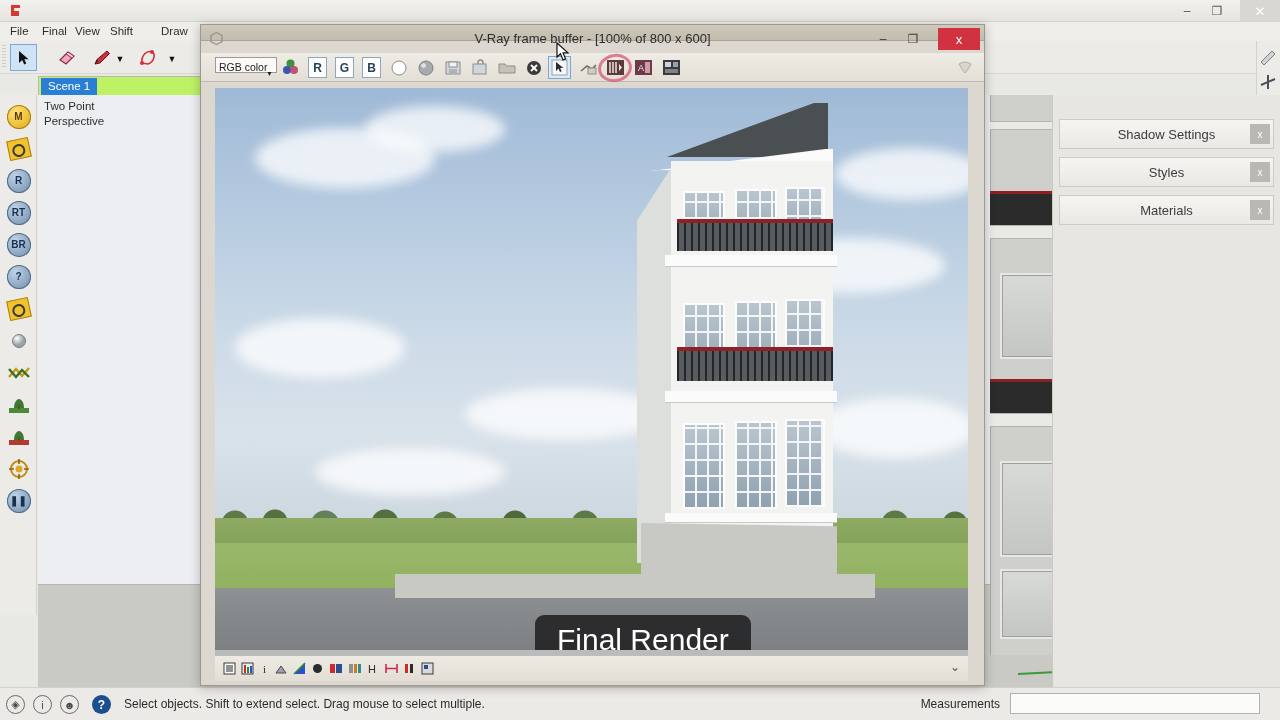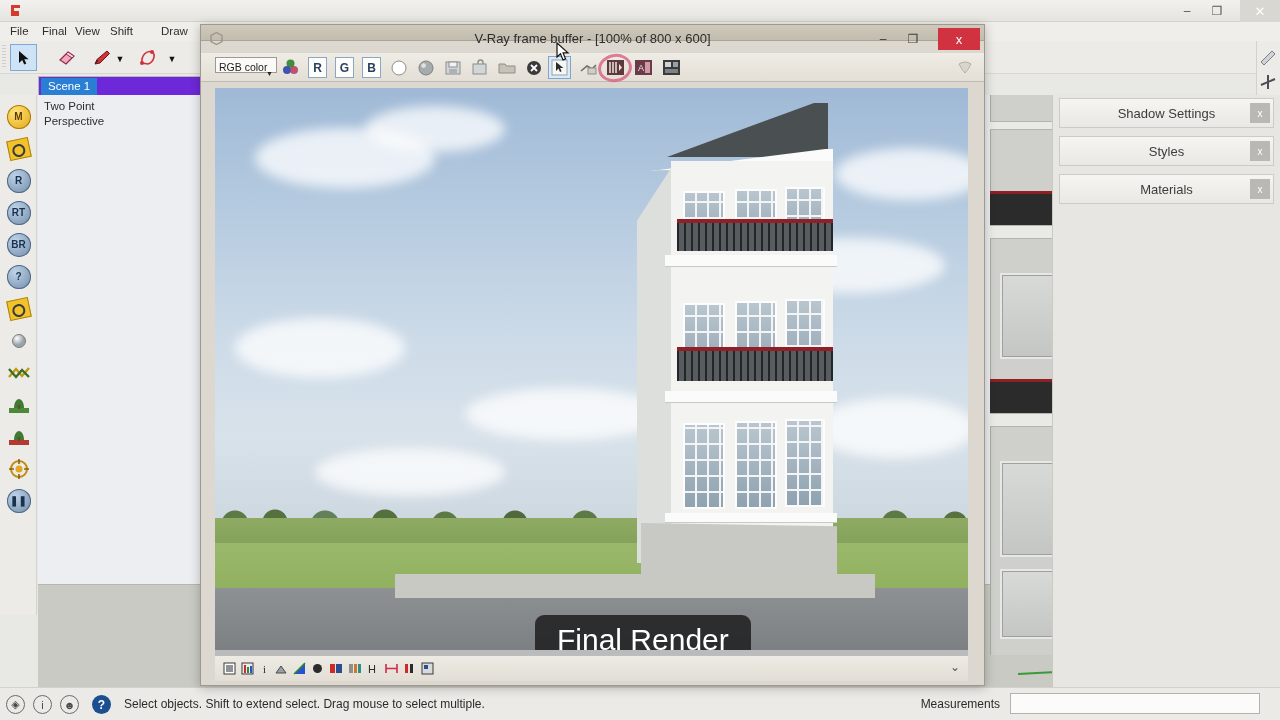--- a/index.html
+++ b/index.html
@@ -62,21 +62,21 @@
   .tool-btn.sel { background:#cfe3f7; border:1px solid #7fa9d4; }
   .tool-caret {
     position:absolute; top:13px; width:12px; height:10px;
     display:flex; align-items:center; justify-content:center;
     font-size:9px; color:#111;
   }
 
   
   #scene-tabs {
     position:absolute; left:38px; top:76px; width:170px; height:19px;
-    background:#6d28d9; border:1px solid #b9b9b4; border-bottom:none;
+    background:#bef264; border:1px solid #b9b9b4; border-bottom:none;
   }
   #scene-tab1 {
     position:absolute; left:2px; top:1px; height:17px; padding:0 7px;
     background:#2a7fd4; color:#fff; font-size:11.5px; line-height:17px;
   }
 
   
   #viewport {
     position:absolute; left:38px; top:95px; width:1215px; height:592px;
     background:#eef0f2; overflow:hidden;
@@ -134,21 +134,21 @@
   #right-dock {
     position:absolute; right:0; top:95px; width:228px; height:592px;
     background:#e7e6e2; border-left:1px solid #cbc9c4;
   }
   .dock-panel {
     position:relative; margin:0 6px 8px 6px; height:30px;
     background:linear-gradient(#f6f5f2,#e9e8e4);
     border:1px solid #cdcbc6;
     display:flex; align-items:center; justify-content:center;
   }
-  .dock-panel:first-child { margin-top:3px; }
+  .dock-panel:first-child { margin-top:24px; }
   .dock-title { font-size:13px; color:#3c3c3c; }
   .dock-x {
     position:absolute; right:3px; top:4px; width:20px; height:20px;
     background:#b9b8b4; color:#fff; font-size:10px;
     display:flex; align-items:center; justify-content:center;
   }
 
   
   #right-strip {
     position:absolute; right:0; top:41px; width:24px; height:480px;

